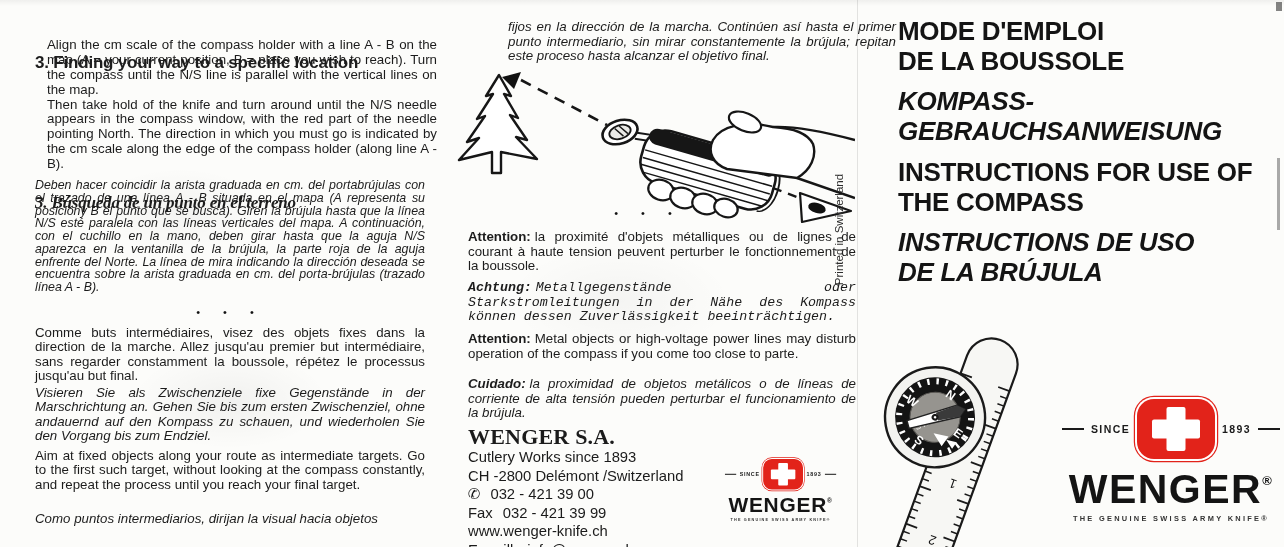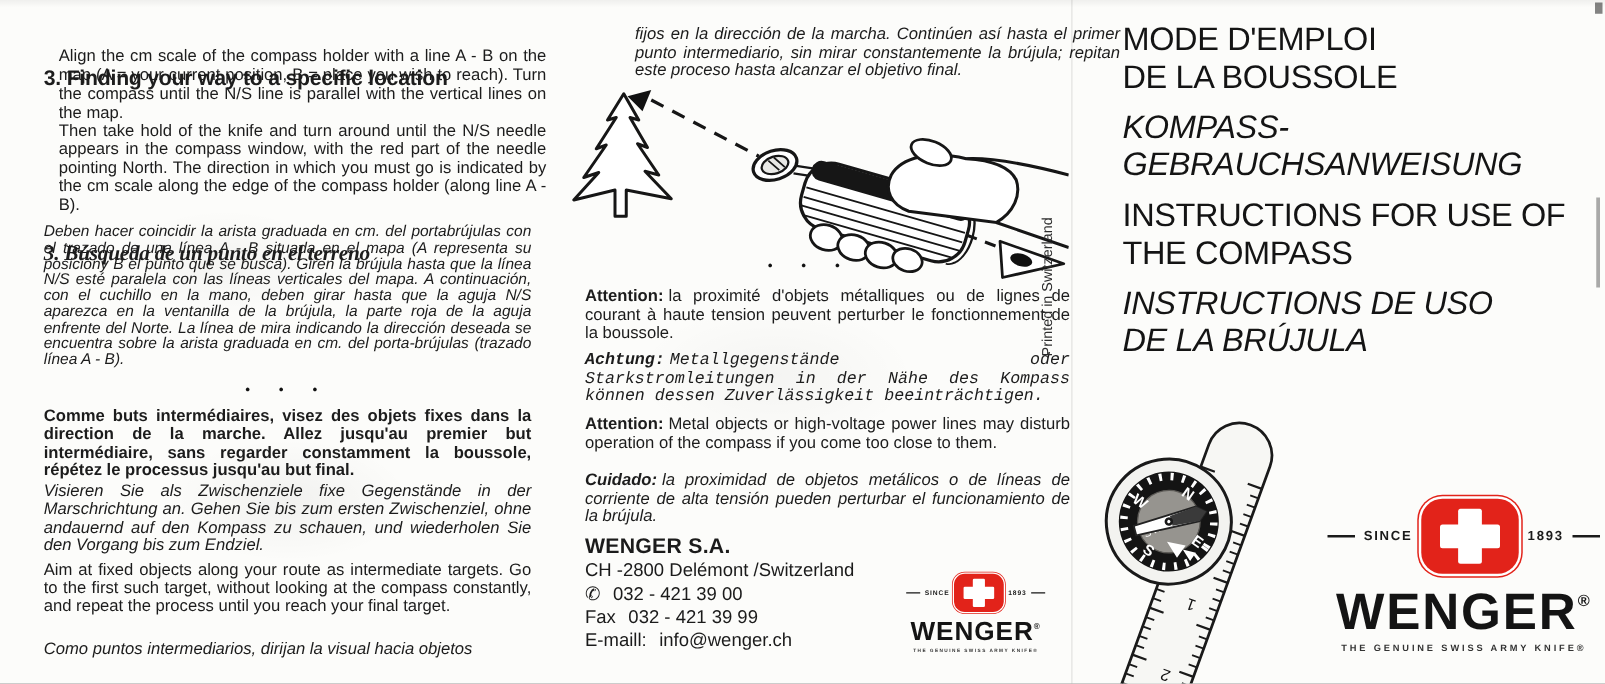--- a/index.html
+++ b/index.html
@@ -13,30 +13,30 @@
       linear-gradient(180deg, rgba(0,0,0,0.05) 0, transparent 6px),
       #fcfcfa;
   }
   .blk{position:absolute;}
   .para{font-size:13.3px;line-height:1.1;text-align:justify;color:#1c1c1c;}
   .pre{white-space:pre-line;margin-left:12px;}
   .it{font-style:italic;}
   .h-sec{font-size:17px;font-weight:bold;letter-spacing:-0.2px;margin-top:34px;}
   .lead{margin-right:4px;}
   .dots{font-size:11px;letter-spacing:10px;text-align:center;color:#111;}
-  .title{font-size:26px;font-weight:normal;line-height:1.15;white-space:pre-line;color:#141414;letter-spacing:-0.3px;}
+  .title{font-size:26px;font-weight:bold;line-height:1.15;white-space:pre-line;color:#141414;letter-spacing:-0.3px;}
   .fold{position:absolute;top:0;bottom:0;width:1px;background:rgba(0,0,0,0.10);}
   .edge-mark{position:absolute;background:rgba(20,20,20,0.65);}
   .printed-note{
     position:absolute;left:772px;top:222px;width:136px;height:15px;
     transform:rotate(-90deg);font-size:11.5px;color:#2c2c2c;text-align:center;
   }
   
   .company{font-size:14.8px;line-height:18.6px;color:#1b1b1b;}
-  .company .name{font-size:17px;font-weight:bold;line-height:22px;letter-spacing:0.2px;}
+  .company .name{font-size:22px;font-weight:bold;line-height:22px;letter-spacing:0.2px;font-family:Liberation Serif, serif;}
   .company .row{display:flex;gap:10px;}
   .phone-glyph{font-family:"DejaVu Sans",sans-serif;}
   
   .wenger-logo{display:flex;flex-direction:column;align-items:center;width:210px;}
   .logo-top{display:flex;align-items:center;gap:7px;}
   .logo-word{font-size:10.5px;font-weight:bold;letter-spacing:1.4px;color:#1a1a1a;}
   .logo-rule{width:22px;height:2px;background:#1a1a1a;}
   .logo-cross{position:relative;width:78px;height:60px;background:#e2231a;border-radius:17px;
     box-shadow:0 0 0 2px #fff, 0 0 0 3.2px #e2231a;}
   .logo-cross::before{content:"";position:absolute;left:50%;top:50%;width:19px;height:44px;
@@ -57,21 +57,21 @@
   <div>
     <div class="blk h-sec" style="left:35px;top:19px;width:390px;">3. Finding your way to a specific location</div>
     <div class="blk para pre" style="left:35px;top:38px;width:390px;line-height:1.12;">Align the cm scale of the compass holder with a line A - B on the map (A = your current position, B = place you wish to reach). Turn the compass until the N/S line is parallel with the vertical lines on the map.
 Then take hold of the knife and turn around until the N/S needle appears in the compass window, with the red part of the needle pointing North. The direction in which you must go is indicated by the cm scale along the edge of the compass holder (along line A - B).</div>
 
     <div class="blk h-sec it" style="left:35px;top:159px;width:390px;font-family:Liberation Serif, serif;">3. Búsqueda de un punto en el terreno</div>
     <div class="blk para it" style="left:35px;top:179px;width:390px;font-size:12.4px;line-height:1.03;">Deben hacer coincidir la arista graduada en cm. del portabrújulas con el trazado de una línea A - B situada en el mapa (A representa su posicióny B el punto que se busca). Giren la brújula hasta que la línea N/S esté paralela con las líneas verticales del mapa. A continuación, con el cuchillo en la mano, deben girar hasta que la aguja N/S aparezca en la ventanilla de la brújula, la parte roja de la aguja enfrente del Norte. La línea de mira indicando la dirección deseada se encuentra sobre la arista graduada en cm. del porta-brújulas (trazado línea A - B).</div>
 
     <div class="blk dots" style="left:35px;top:306px;width:390px;">• • •</div>
 
-    <div class="blk para" style="left:35px;top:326px;width:390px;line-height:1.08;font-weight:bold;">Comme buts intermédiaires, visez des objets fixes dans la direction de la marche. Allez jusqu'au premier but intermédiaire, sans regarder constamment la boussole, répétez le processus jusqu'au but final.</div>
+    <div class="blk para" style="left:35px;top:326px;width:390px;line-height:1.08;">Comme buts intermédiaires, visez des objets fixes dans la direction de la marche. Allez jusqu'au premier but intermédiaire, sans regarder constamment la boussole, répétez le processus jusqu'au but final.</div>
     <div class="blk para it" style="left:35px;top:386px;width:390px;line-height:1.08;">Visieren Sie als Zwischenziele fixe Gegenstände in der Marschrichtung an. Gehen Sie bis zum ersten Zwischenziel, ohne andauernd auf den Kompass zu schauen, und wiederholen Sie den Vorgang bis zum Endziel.</div>
     <div class="blk para" style="left:35px;top:449px;width:390px;line-height:1.08;">Aim at fixed objects along your route as intermediate targets. Go to the first such target, without looking at the compass constantly, and repeat the process until you reach your final target.</div>
     <div class="blk para it" style="left:35px;top:512px;width:390px;">Como puntos intermediarios, dirijan la visual hacia objetos</div>
   </div>
 
   <div>
     <div class="blk para it" style="left:468px;top:20px;width:388px;line-height:1.1;margin-left:40px;">fijos en la dirección de la marcha. Continúen así hasta el primer punto intermediario, sin mirar constantemente la brújula; repitan este proceso hasta alcanzar el objetivo final.</div>
 
     <svg class="blk" style="left:455px;top:70px;" width="400" height="160" viewBox="0 0 400 160">
 
@@ -113,37 +113,39 @@
 
     <div class="blk dots" style="left:468px;top:207px;width:360px;">• • •</div>
 
     <div class="blk para" style="left:468px;top:230px;width:388px;">
       <b class="lead">Attention:</b><span>la proximité d'objets métalliques ou de lignes de courant à haute tension peuvent perturber le fonctionnement de la boussole.</span>
     </div>
     <div class="blk para it" style="left:468px;top:281px;width:388px;font-family:Liberation Mono, monospace;">
       <b class="lead">Achtung:</b><span>Metallgegenstände oder Starkstromleitungen in der Nähe des Kompass können dessen Zuverlässigkeit beeinträchtigen.</span>
     </div>
     <div class="blk para" style="left:468px;top:332px;width:388px;">
-      <b class="lead">Attention:</b><span>Metal objects or high-voltage power lines may disturb operation of the compass if you come too close to them.</span>
+      <b class="lead">Attention:</b><span>Metal objects or high-voltage power lines may disturb operation of the compass if you come too close to parte.</span>
     </div>
     <div class="blk para it" style="left:468px;top:377px;width:388px;">
       <b class="lead">Cuidado:</b><span>la proximidad de objetos metálicos o de líneas de corriente de alta tensión pueden perturbar el funcionamiento de la brújula.</span>
     </div>
 
     <div class="blk company" style="left:468px;top:426px;width:260px;">
       <div class="name">WENGER S.A.</div>
+      <div>Cutlery Works since 1893</div>
       <div>CH -2800  Delémont /Switzerland</div>
       <div class="row">
         <span class="phone-glyph">✆</span>
         <span>032 - 421 39 00</span>
       </div>
       <div class="row">
         <span>Fax</span>
         <span>032 - 421 39 99</span>
       </div>
+      <div>www.wenger-knife.ch</div>
       <div class="row">
         <span>E-maill:</span>
         <span>info@wenger.ch</span>
       </div>
     </div>
 
     <div class="blk logo-scale-sm" style="left:727px;top:459px;">
       <div class="wenger-logo">
         <div class="logo-top">
           <span class="logo-rule"></span>

